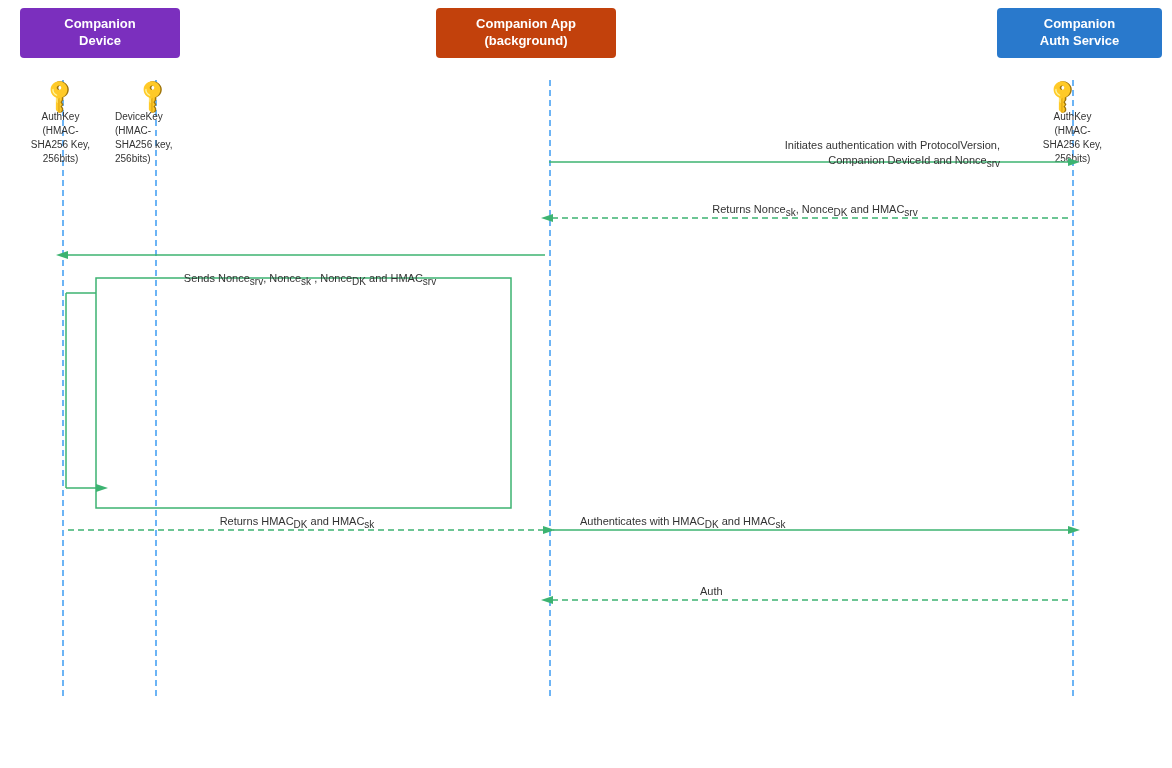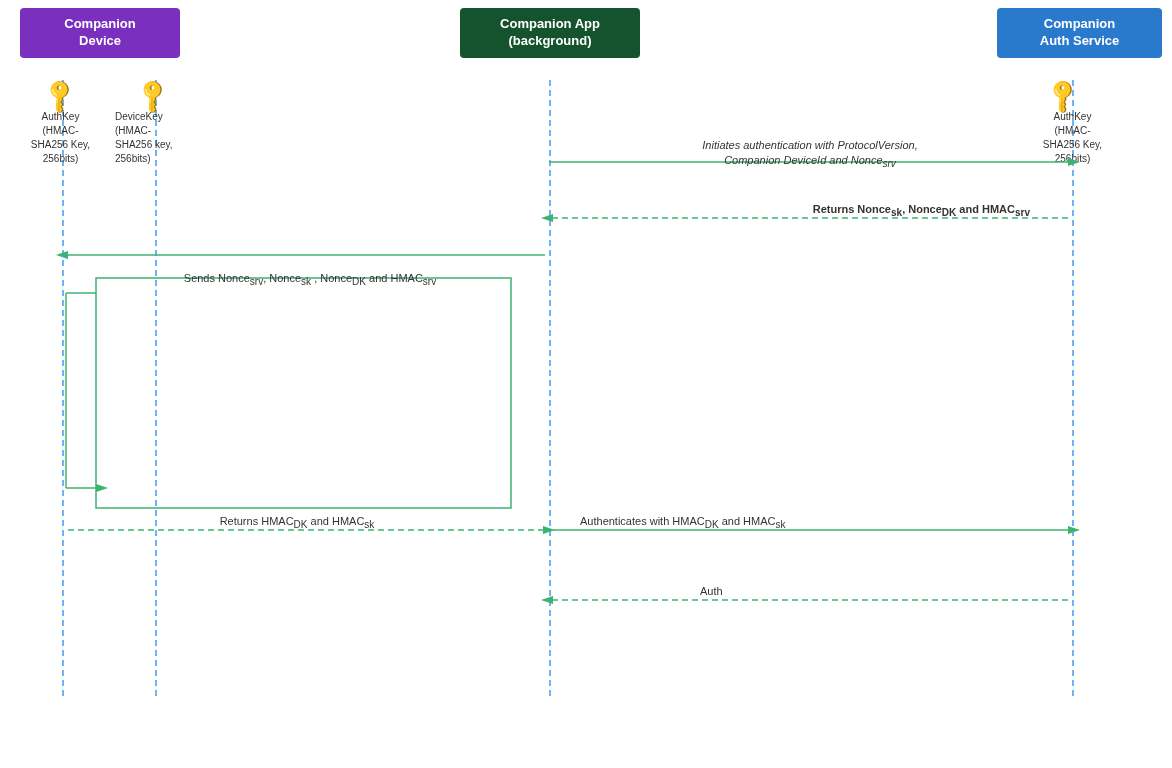--- a/index.html
+++ b/index.html
@@ -28,22 +28,22 @@
       padding: 8px 12px;
       border-radius: 4px;
       line-height: 1.3;
     }
     .actor-companion-device {
       background: #7B2FBE;
       left: 20px;
       width: 160px;
     }
     .actor-companion-app {
-      background: #14532d;
-      left: 460px;
+      background: #c2410c;
+      left: 436px;
       width: 180px;
     }
 
     
     .lifeline {
       position: absolute;
       top: 80px;
       bottom: 20px;
       border-left: 2px dashed #6cb4f5;
       pointer-events: none;
@@ -114,25 +114,25 @@
     <line x1="68" y1="530" x2="543" y2="530" stroke="#3cb371" stroke-width="1.5" stroke-dasharray="6,4"></line>
     <polygon points="543,526 555,530 543,534" fill="#3cb371"></polygon>
 
     <line x1="553" y1="530" x2="1068" y2="530" stroke="#3cb371" stroke-width="1.5"></line>
     <polygon points="1068,526 1080,530 1068,534" fill="#3cb371"></polygon>
 
     <line x1="1068" y1="600" x2="553" y2="600" stroke="#3cb371" stroke-width="1.5" stroke-dasharray="6,4"></line>
     <polygon points="553,596 541,600 553,604" fill="#3cb371"></polygon>
   </svg>
 
-  <div style="position:absolute; top:138px; left:620px; font-size:11px; color:#333; text-align:center; width:380px; line-height:1.4;font-style:italic;">
+  <div style="position:absolute; top:138px; left:620px; font-size:11px; color:#333; text-align:right; width:380px; line-height:1.4;">
     Initiates authentication with ProtocolVersion,<br>Companion DeviceId and Nonce<sub>srv</sub>
   </div>
 
-  <div style="position:absolute; top:203px; left:600px; font-size:11px; color:#333; text-align:right; width:430px; white-space:nowrap;font-weight:bold;">
+  <div style="position:absolute; top:203px; left:600px; font-size:11px; color:#333; text-align:center; width:430px; white-space:nowrap;">
     Returns Nonce<sub>sk</sub>, Nonce<sub>DK</sub> and HMAC<sub>srv</sub>
   </div>
 
   <div style="position:absolute; top:240px; left:100px; font-size:11px; color:#333; text-align:center; width:420px; white-space:nowrap;margin-top:32px;">
     Sends Nonce<sub>srv</sub>, Nonce<sub>sk</sub> , Nonce<sub>DK</sub> and HMAC<sub>srv</sub>
   </div>
 
 
   <div style="position:absolute; top:515px; left:72px; font-size:11px; color:#333; text-align:center; width:450px; white-space:nowrap;">
     Returns HMAC<sub>DK</sub> and HMAC<sub>sk</sub>

